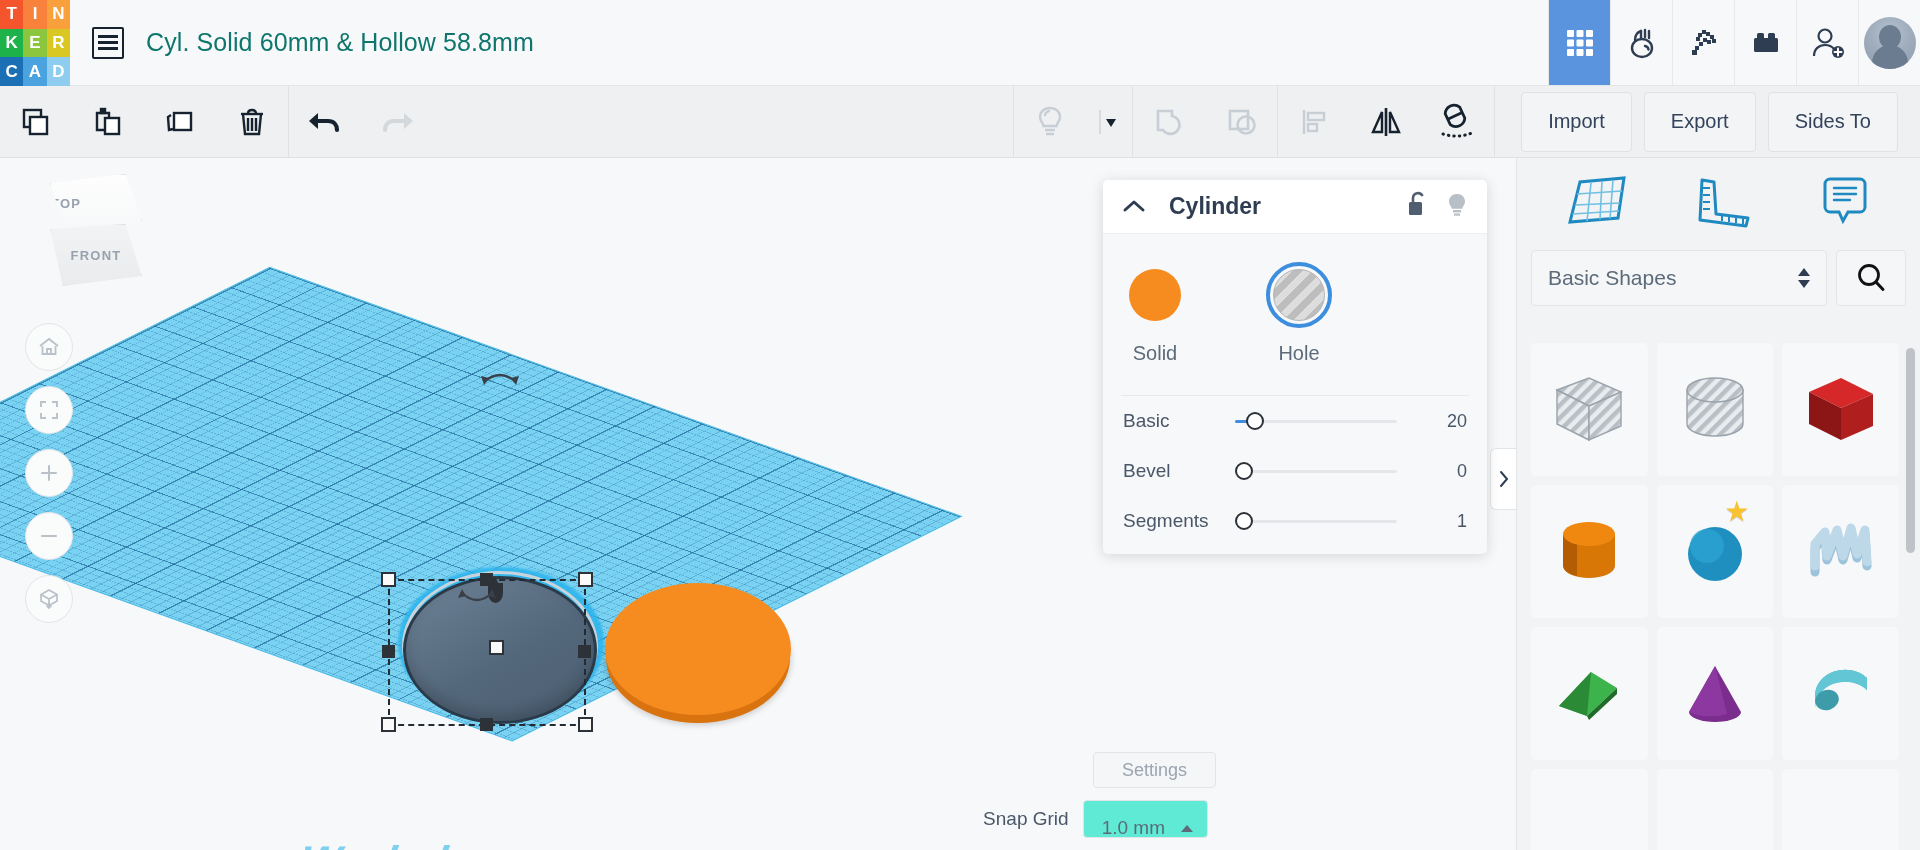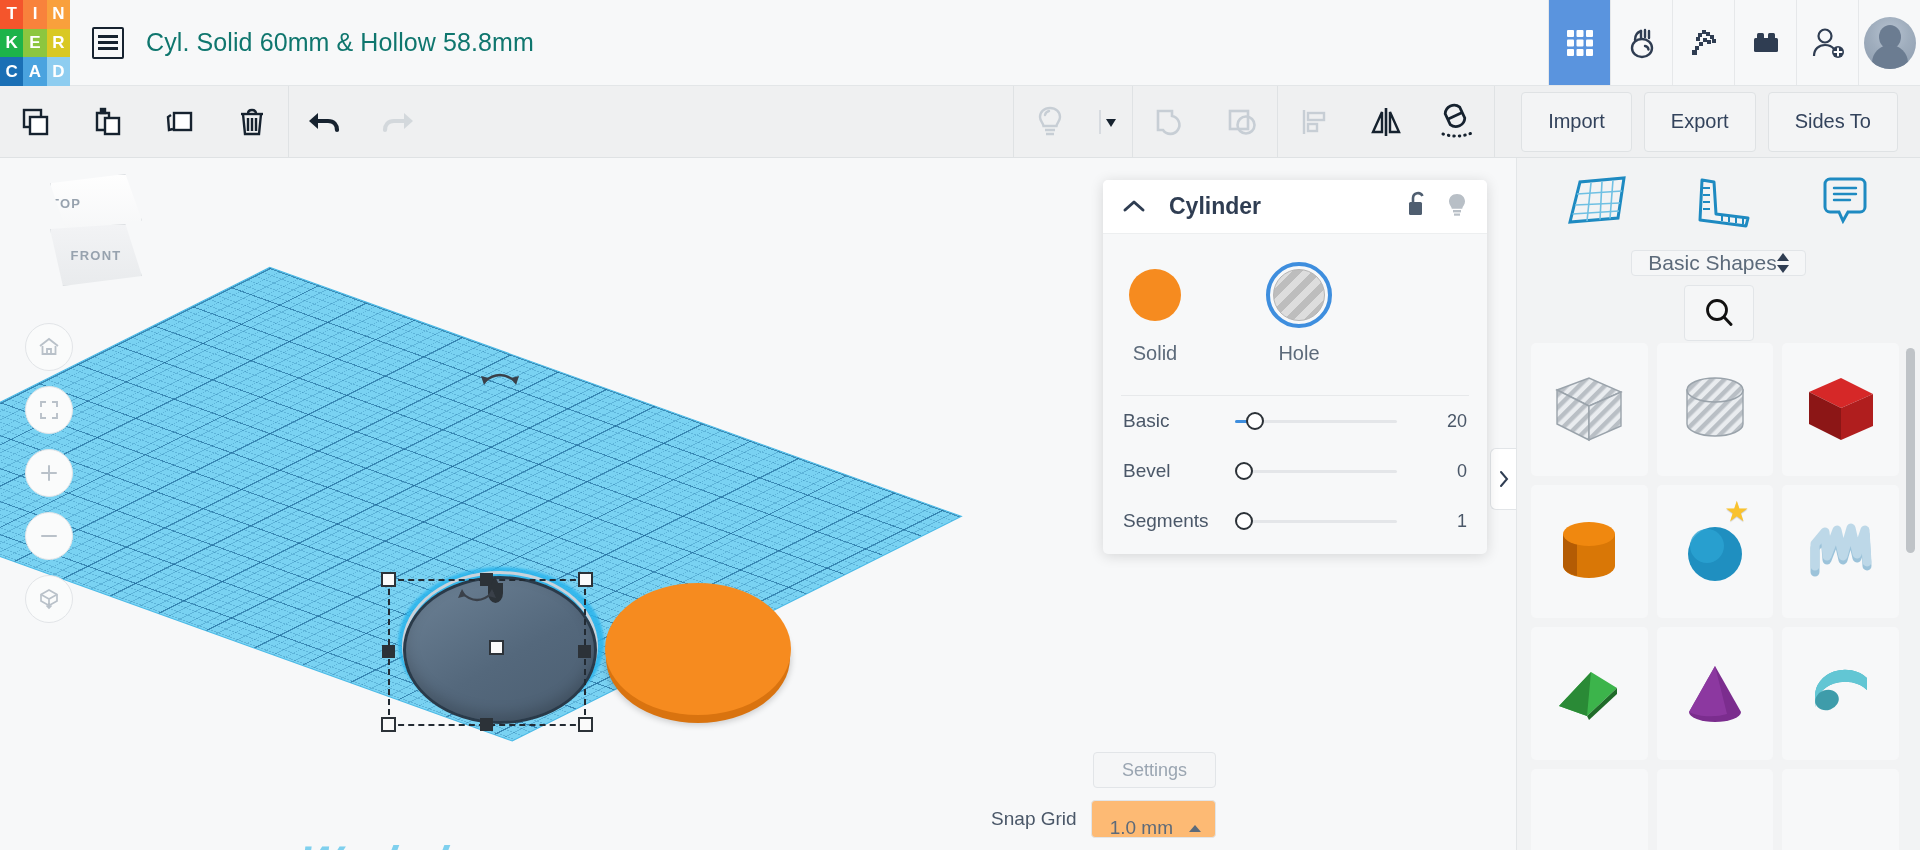--- a/index.html
+++ b/index.html
@@ -209,27 +209,27 @@
   }
 
   
   .settings-btn {
     position: absolute; right: 300px; bottom: 62px;
     height: 36px; padding: 0 28px; border: 1px solid #e2e5e8; border-radius: 4px;
     background: #f5f6f7; color: #9aa5b1; font-size: 18px;
     display: flex; align-items: center; justify-content: center;
   }
   .snapgrid {
-    position: absolute; right: 300px; bottom: 12px;
+    position: absolute; right: 308px; bottom: 12px;
     display: flex; align-items: center; gap: 14px;
   }
   .snap-label { font-size: 19px; color: #4a5768; }
   .snap-select {
     height: 38px; padding: 18px 14px 0 18px; border: 1px solid #e2e5e8; border-radius: 4px;
-    background: #fdba74; color: #5c6a7a; font-size: 19px;
+    background: #5eead4; color: #5c6a7a; font-size: 19px;
     display: flex; align-items: center; gap: 16px;
   }
   .caret-up {
     width: 0; height: 0; border-left: 6px solid transparent;
     border-right: 6px solid transparent; border-bottom: 7px solid #5c6a7a;
   }
 
   
   .panel-tab {
     position: absolute; right: 0; top: 290px; width: 26px; height: 62px;
@@ -283,21 +283,21 @@
 
   
   .sidebar {
     position: absolute; top: 158px; right: 0; width: 404px; height: 692px;
     background: #f2f3f4; border-left: 1px solid #e3e6e8;
   }
   .sb-icons {
     display: flex; align-items: center; justify-content: space-around;
     height: 92px; padding: 0 16px;
   }
-  .sb-search-row { display: flex; align-items: center; gap: 9px; padding: 0 14px; flex-direction: column; }
+  .sb-search-row { display: flex; gap: 9px; padding: 0 14px; }
   .sb-select {
     flex: 1; height: 56px; background: #f5f6f7; border: 1px solid #e2e5e8; border-radius: 4px;
     display: flex; align-items: center; padding: 0 16px;
     font-size: 21px; color: #5c6a7a;
   }
   .sb-select span.lbl { flex: 1; }
   .spin {
     display: flex; flex-direction: column; gap: 4px; align-items: center;
   }
   .spin i {

